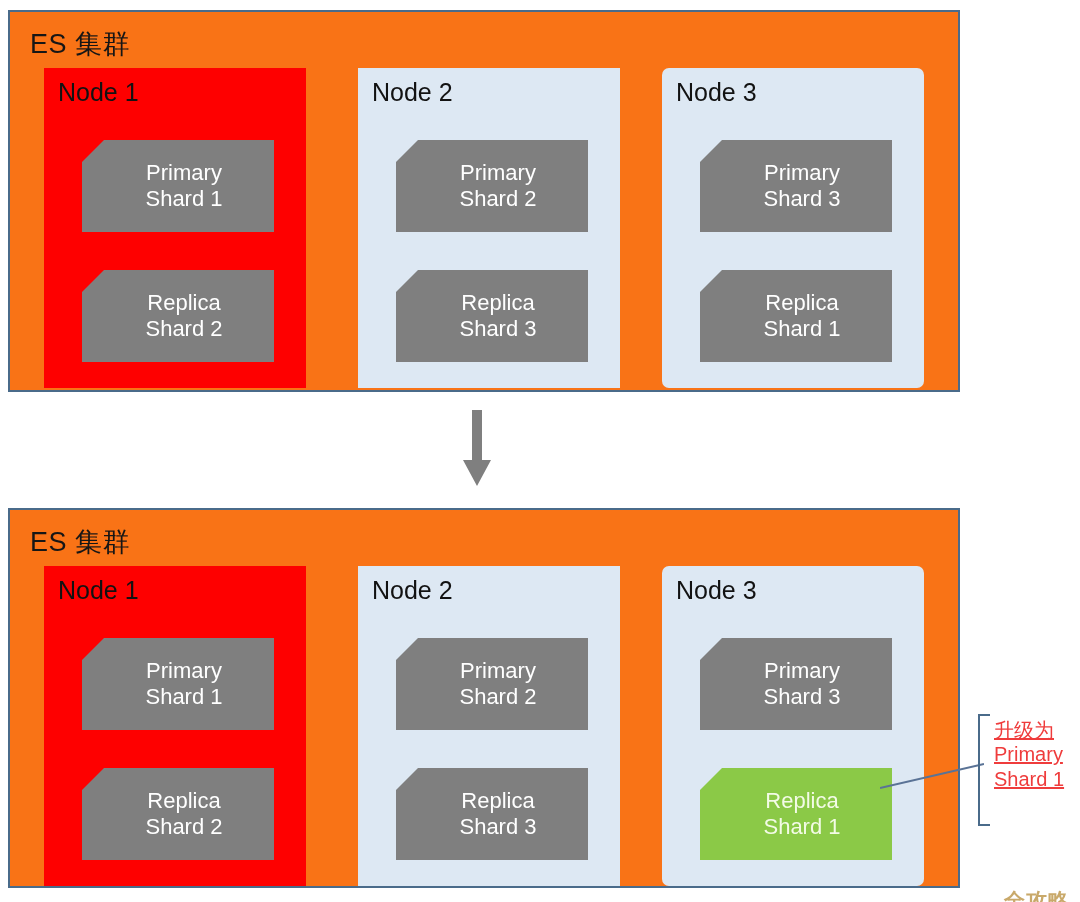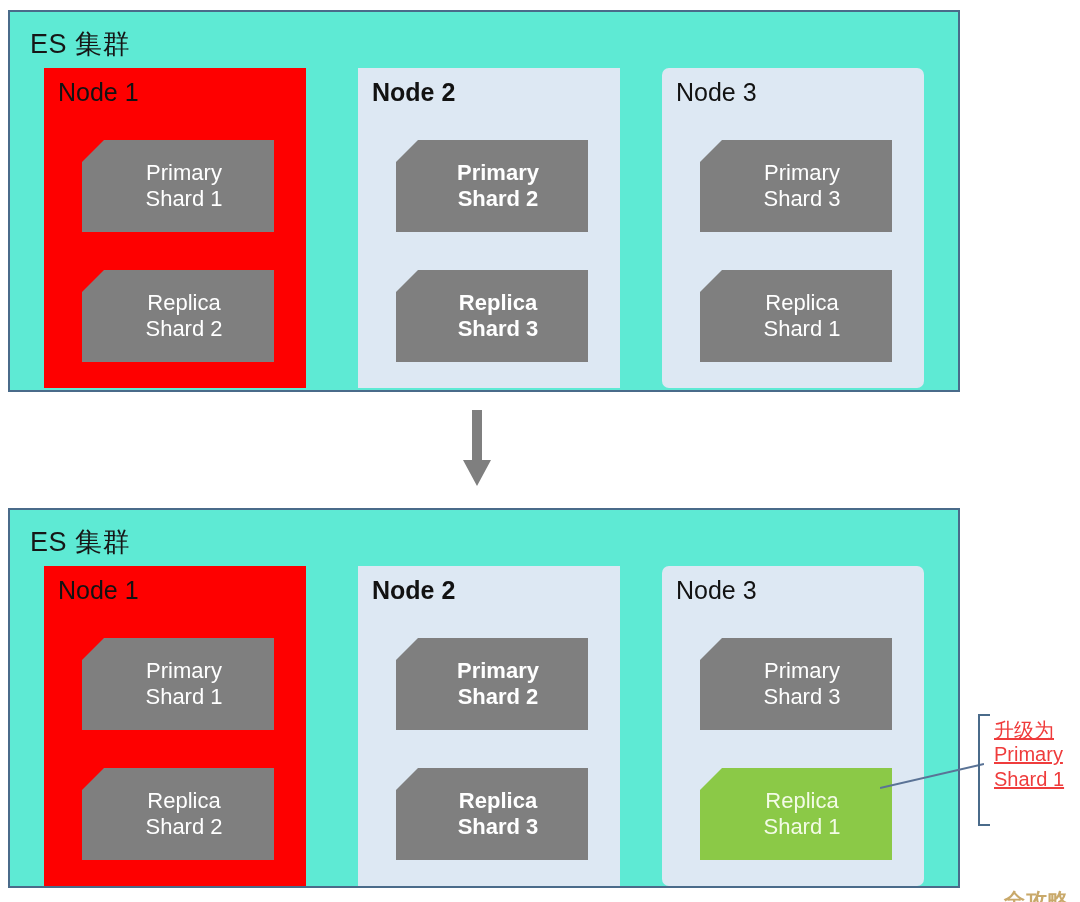--- a/index.html
+++ b/index.html
@@ -19,21 +19,21 @@
     position: absolute;
     left: 0; top: 0;
     width: 1080px;
     height: 902px;
   }
 
   
   .cluster {
     position: absolute;
     box-sizing: border-box;
-    background: #5eead4;
+    background: #f97316;
     border: 2px solid #4a6b8a;
   }
   #cluster-before { left: 8px;  top: 10px;  width: 952px; height: 382px; }
   #cluster-after  { left: 8px;  top: 508px; width: 952px; height: 380px; }
 
   .cluster-title {
     position: absolute;
     left: 20px;
     top: 14px;
     font-size: 27px;
@@ -44,21 +44,21 @@
 
   
   .node {
     position: absolute;
     box-sizing: border-box;
     top: 56px;
     width: 262px;
     height: 320px;
   }
   .node.n1 { left: 34px; }
-  .node.n2 { left: 348px; font-weight: bold; }
+  .node.n2 { left: 348px; }
   .node.n3 { left: 652px; border-radius: 7px; }
 
   .node-red  { background: #fe0000; }
   .node-blue { background: #dde8f3; }
 
   .node-title {
     position: absolute;
     left: 14px;
     top: 10px;
     font-size: 25px;

